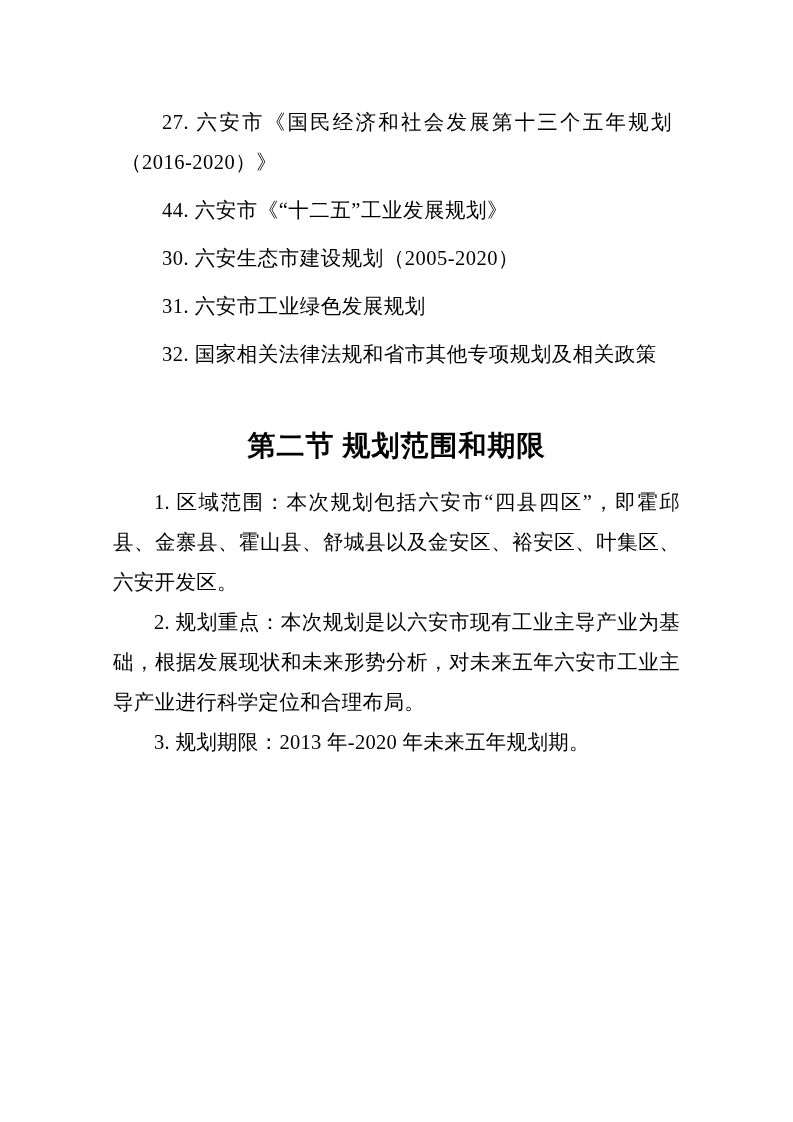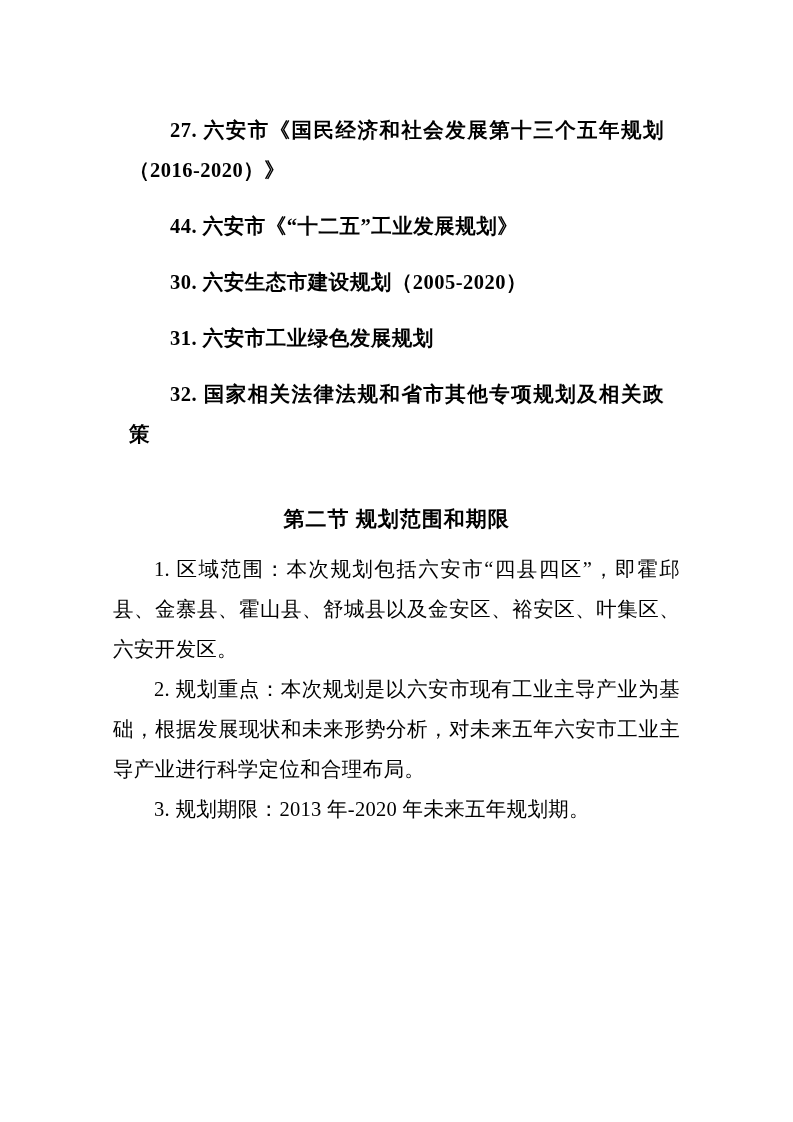--- a/index.html
+++ b/index.html
@@ -21,29 +21,28 @@
     padding: 95px 113px 0 113px;
     background: #ffffff;
   }
   .doc-body {
     font-size: 20.5px;
     line-height: 1.95;
     text-align: justify;
     text-justify: inter-ideograph;
   }
   .list-item {
-    margin: 16px;
+    margin: 8px;
     text-indent: 2em;
     letter-spacing: 0.5px;
-    font-weight: bold;
   }
   .section-title {
     text-align: center;
     font-weight: bold;
-    font-size: 21px;
+    font-size: 28px;
     margin: 44px 0 10px 0;
     letter-spacing: 1px;
   }
   .para {
     margin: 0;
     text-indent: 2em;
     letter-spacing: 0.3px;
   }
 </style>
 </head>

